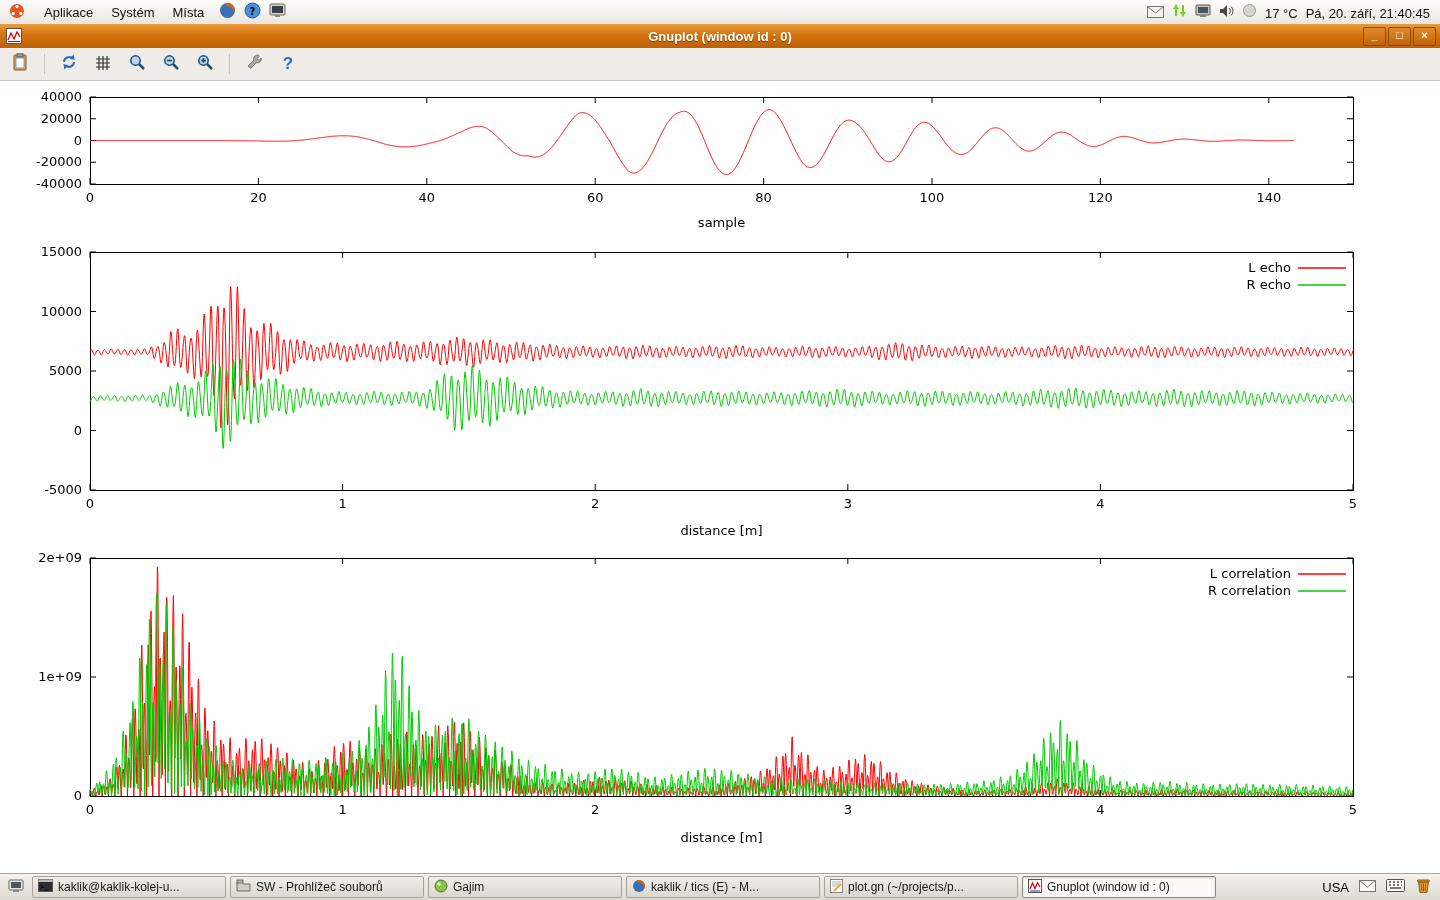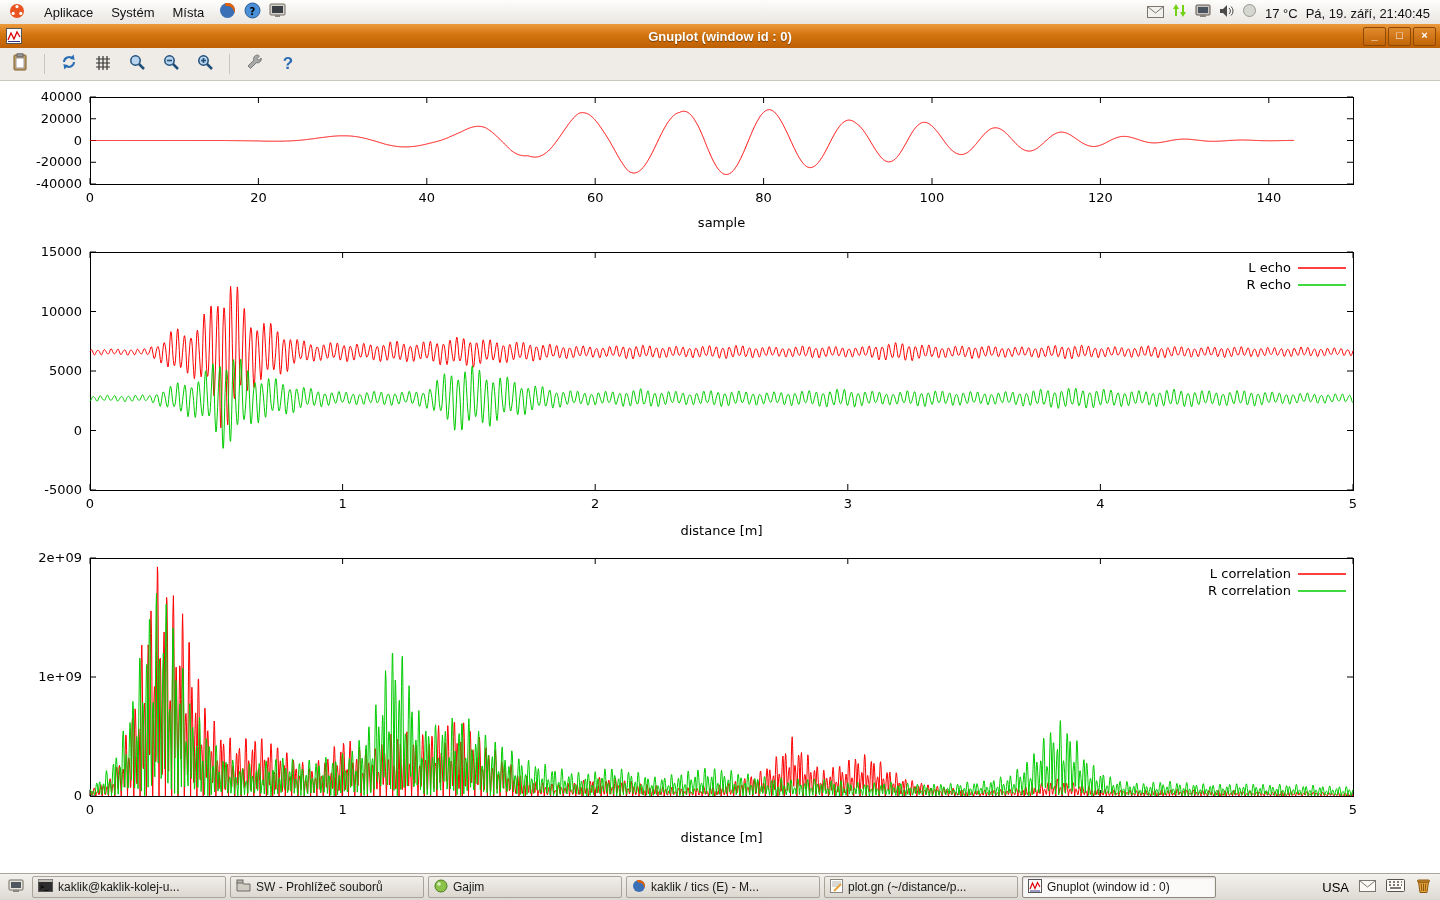--- a/index.html
+++ b/index.html
@@ -124,21 +124,21 @@
             <polygon points="1,5 4,5 8,1 8,13 4,9 1,9" fill="#4a4a4a"></polygon>
             <path d="M10 4a4 4 0 0 1 0 6 M12 2.5a6 6 0 0 1 0 9" stroke="#4a4a4a" fill="none"></path>
           </svg>
       </span>
       <span>
         <svg width="15" height="15">
             <circle cx="7.5" cy="7.5" r="6" fill="#d3d7cf" stroke="#9a968f"></circle>
           </svg>
       </span>
       <span class="txt">17 °C</span>
-      <span class="txt">Pá, 19. září, 21:40:45</span>
+      <span class="txt">Pá, 20. září, 21:40:45</span>
     </span>
   </div>
 
   <div class="titlebar">
     <span class="title-icon">
       <svg width="16" height="16">
           <rect x="0.5" y="0.5" width="15" height="15" fill="#fff" stroke="#555"></rect>
           <polyline points="2,12 5,5 8,11 11,4 14,9" fill="none" stroke="#d00" stroke-width="1.3"></polyline>
           <line x1="2" y1="13.5" x2="14" y2="13.5" stroke="#338"></line>
         </svg>
@@ -396,21 +396,21 @@
     </span>
 
     <span class="task-btn">
       <span>
         <svg width="13" height="14">
             <rect x="0.5" y="0.5" width="12" height="13" fill="#fff" stroke="#8a867f"></rect>
             <path d="M2 3h9M2 5h9M2 7h6" stroke="#b5b1a9"></path>
             <line x1="4" y1="12" x2="11" y2="5" stroke="#e8a33d" stroke-width="2"></line>
           </svg>
       </span>
-      <span class="task-label">plot.gn (~/distance/p...</span>
+      <span class="task-label">plot.gn (~/projects/p...</span>
     </span>
 
     <span class="task-btn active">
       <span>
         <svg width="14" height="14">
             <rect x="0.5" y="0.5" width="13" height="13" fill="#fff" stroke="#555"></rect>
             <polyline points="2,10 4.5,4 7,9.5 9.5,3.5 12,8" fill="none" stroke="#d00" stroke-width="1.2"></polyline>
             <line x1="2" y1="12" x2="12" y2="12" stroke="#338"></line>
           </svg>
       </span>

